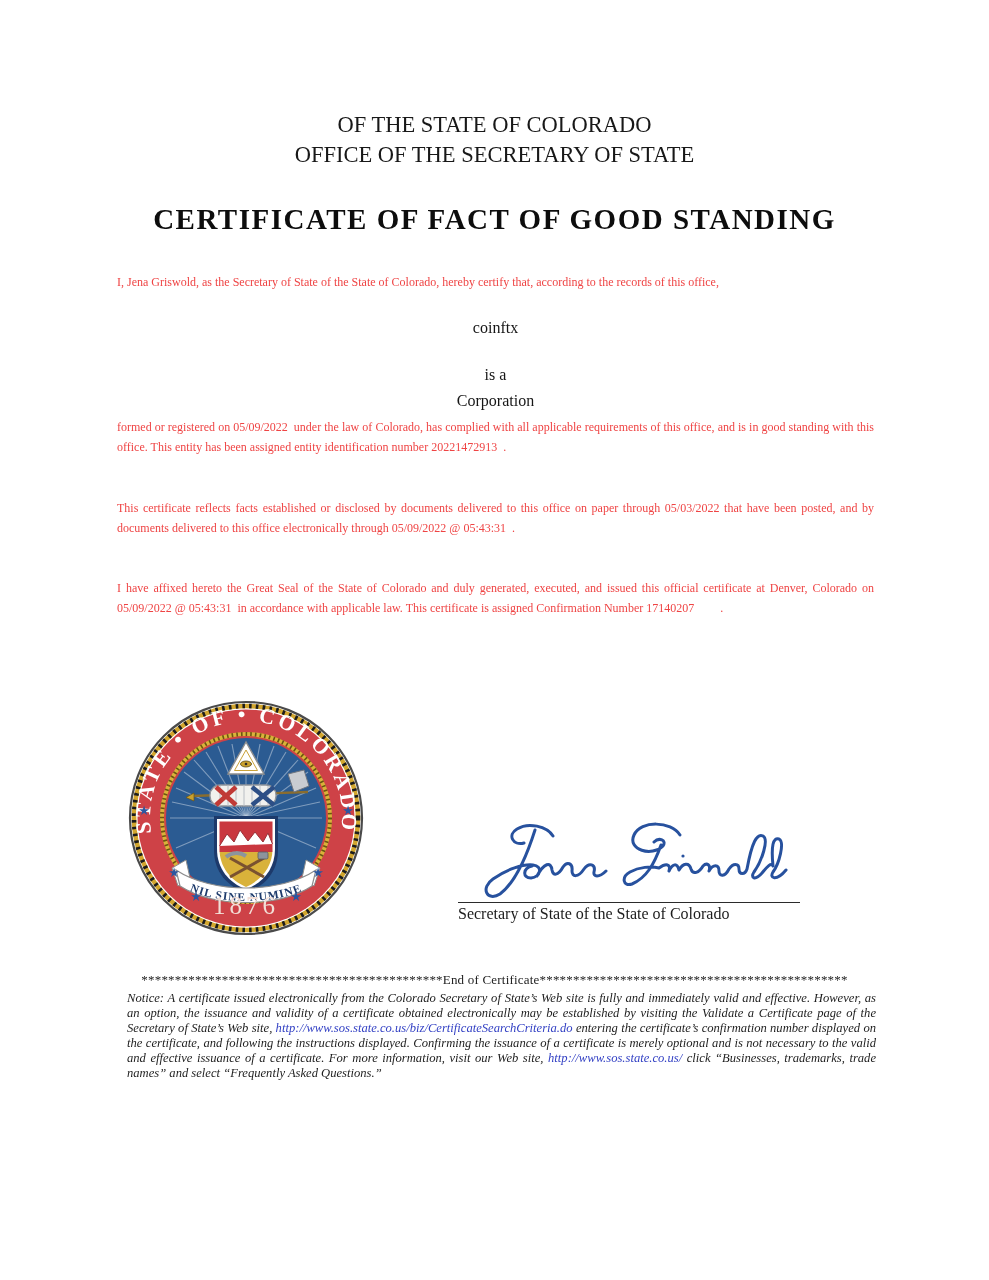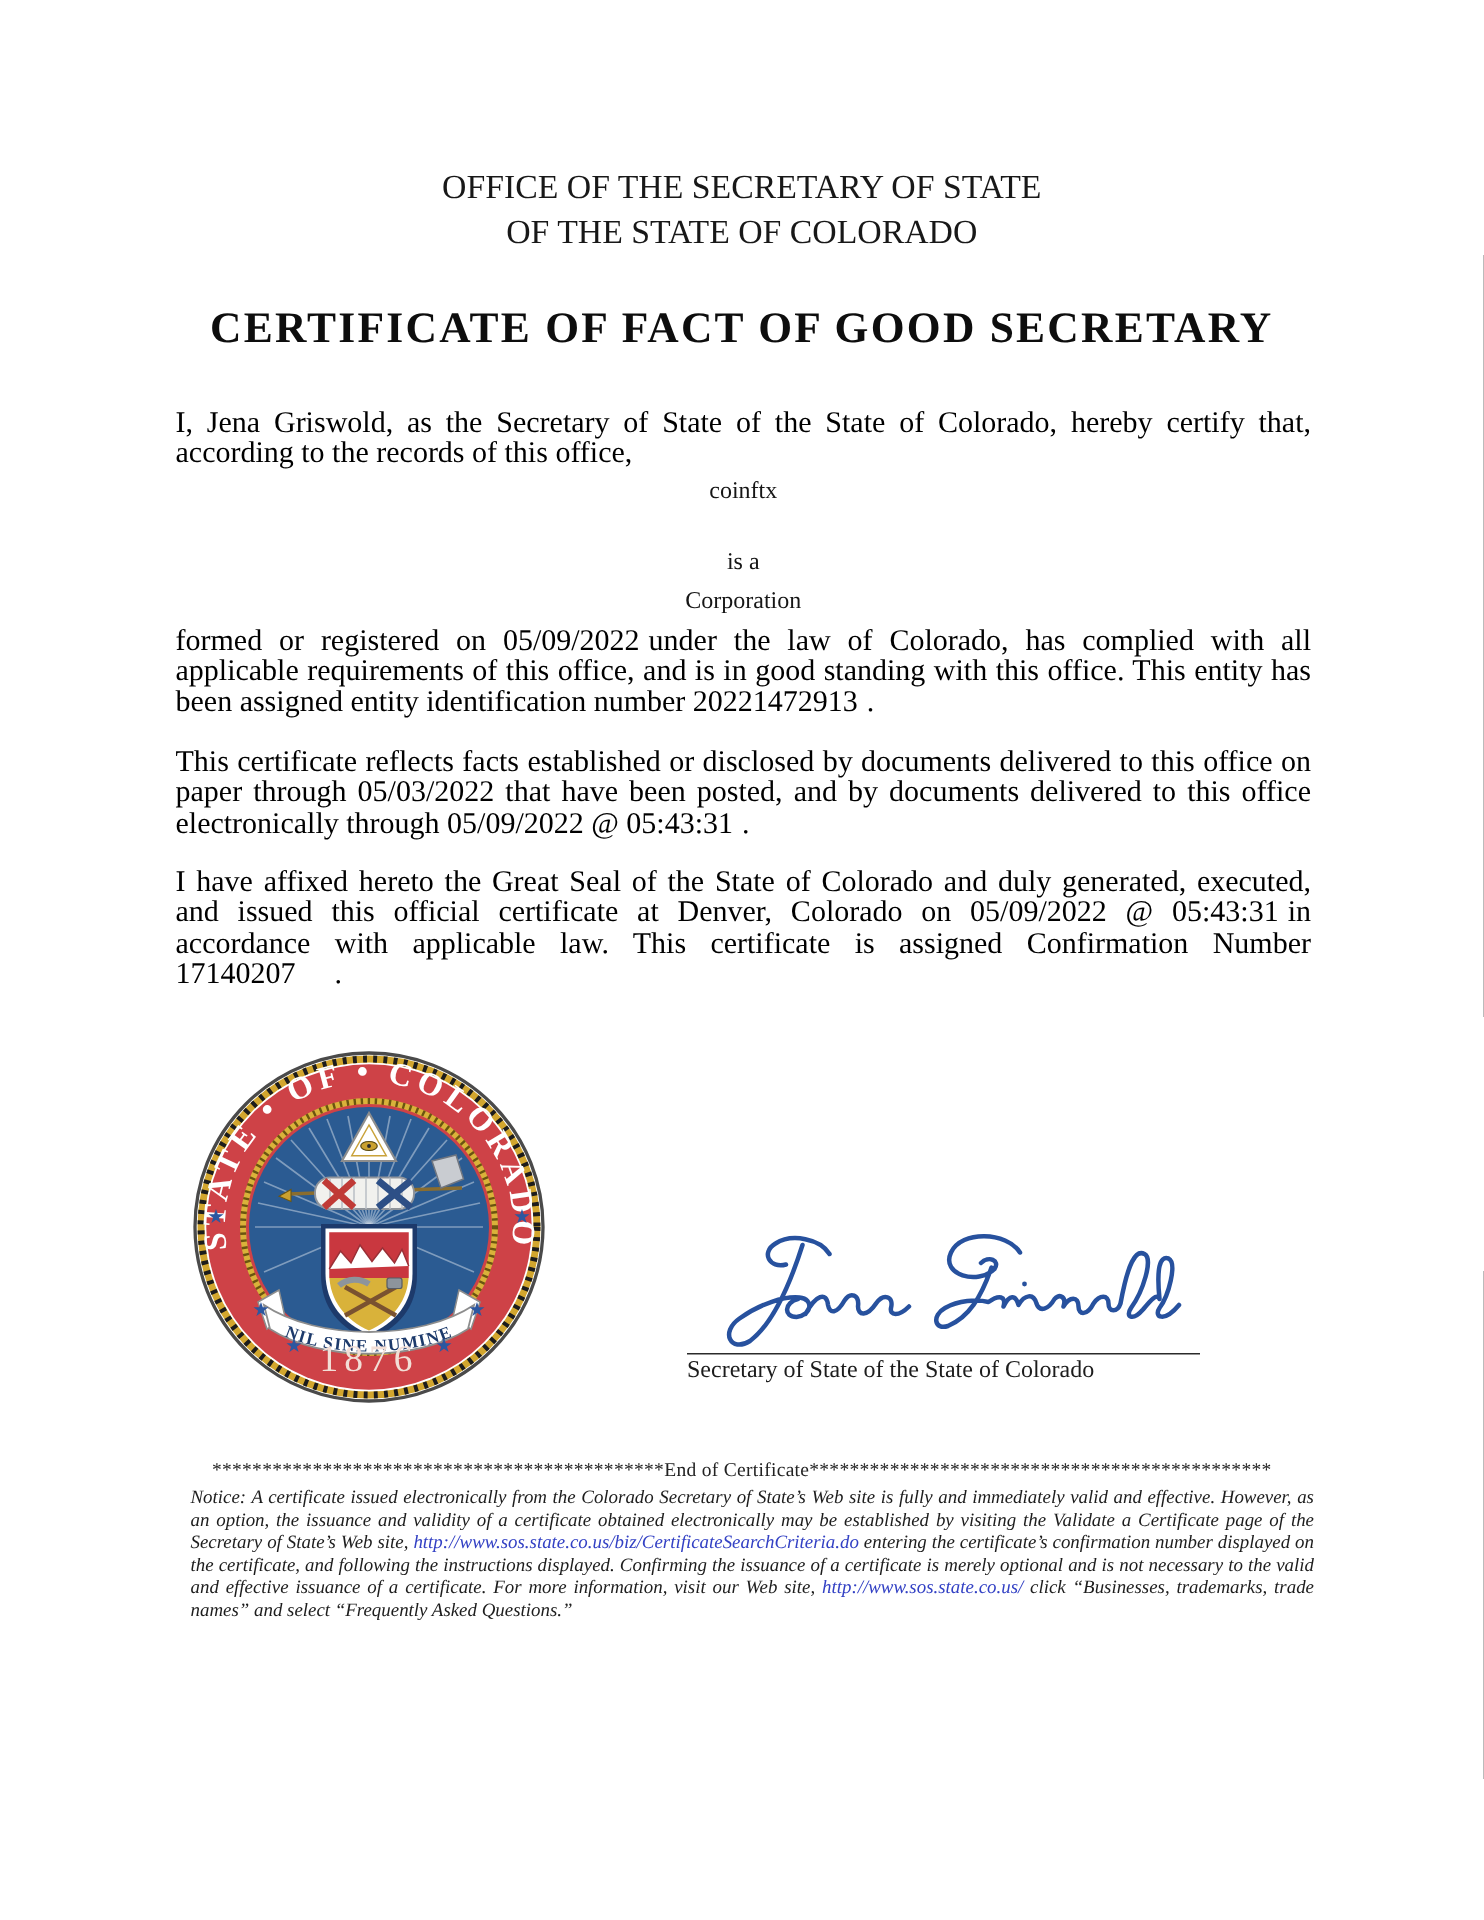--- a/index.html
+++ b/index.html
@@ -13,22 +13,22 @@
     overflow:hidden;
   }
   .abs{position:absolute;}
   
   .header{top:110px;left:0;width:989px;text-align:center;
     font-size:22.5px;line-height:30px;color:#181818;}
   
   .doc-title{top:203px;left:0;width:989px;text-align:center;
     font-size:29px;font-weight:bold;letter-spacing:1.5px;color:#0d0d0d;}
   
-  .para{left:117px;width:757px;font-size:20px;line-height:20.4px;
-    text-align:justify;color:#000000;}
+  .para{left:117px;width:757px;font-size:12px;line-height:20.4px;
+    text-align:justify;color:#ef4444;}
   .center-line{left:117px;width:757px;text-align:center;
     font-size:16px;line-height:20.4px;color:#161616;}
   .p1{top:272px;}
   .entity{top:318px;}
   .isa{top:365px;}
   .etype{top:391px;}
   .p2{top:417px;}
   .p3{top:498px;}
   .p4{top:578px;}
   .wide-gap{padding-left:26px;}
@@ -48,25 +48,25 @@
     text-align:justify;color:#1d1d1d;}
   .ul{}
   .link{color:#3341c4;}
 </style>
 </head>
 <body>
 
 <div class="page">
 
   <div class="abs header">
+    <div>OF THE STATE OF COLORADO</div>
     <div>OFFICE OF THE SECRETARY OF STATE</div>
-    <div>OF THE STATE OF COLORADO</div>
   </div>
 
-  <div class="abs doc-title">CERTIFICATE OF FACT OF GOOD SECRETARY</div>
+  <div class="abs doc-title">CERTIFICATE OF FACT OF GOOD STANDING</div>
 
   <div class="abs para p1">I, Jena Griswold, as the Secretary of State of the State of Colorado, hereby certify that, according to the records of this office,</div>
 
   <div class="abs center-line entity">coinftx</div>
   <div class="abs center-line isa">is a</div>
   <div class="abs center-line etype">Corporation</div>
 
   <div class="abs para p2"><span>formed or registered on </span><span>05/09/2022</span><span class="sm-gap">under the law of Colorado, has complied with all applicable requirements of this office, and is in good standing with this office.  This entity has been assigned entity identification number </span><span>20221472913</span><span class="sm-gap">.</span></div>
 
   <div class="abs para p3"><span>This certificate reflects facts established or disclosed by documents delivered to this office on paper through </span><span>05/03/2022</span><span> that have been posted, and by documents delivered to this office electronically through </span><span>05/09/2022 @ 05:43:31</span><span class="sm-gap">.</span></div>

